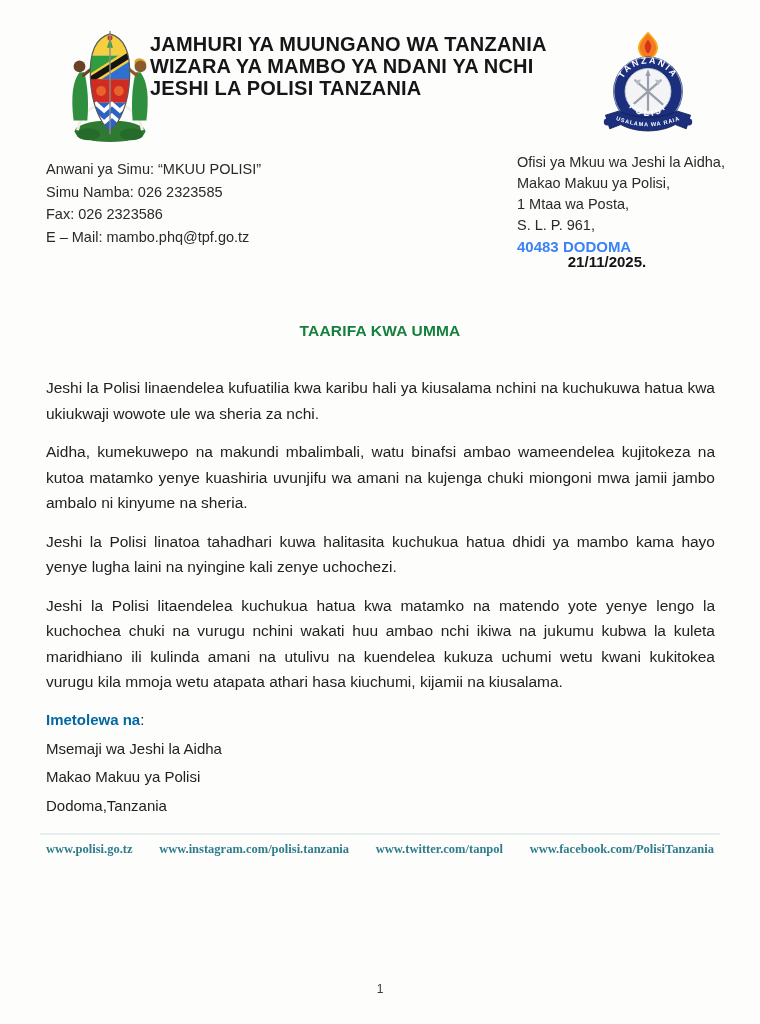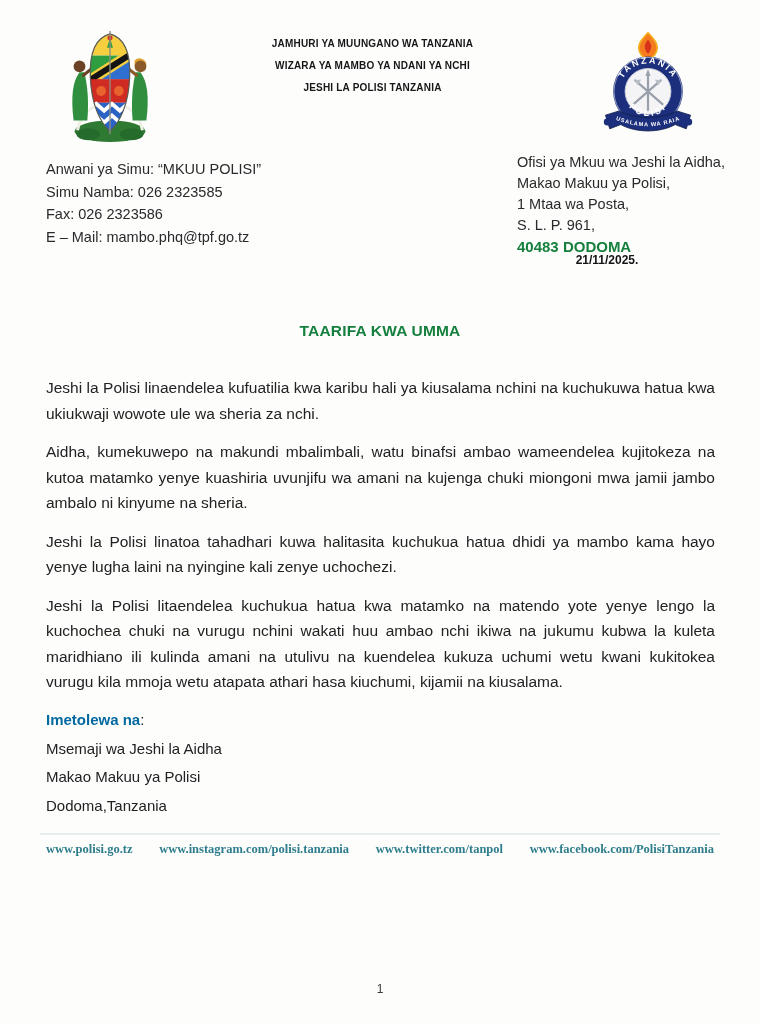--- a/index.html
+++ b/index.html
@@ -7,36 +7,36 @@
   .page {
     position:relative; width:760px; height:1024px; margin:0 auto;
     background:#fdfdfc; overflow:hidden;
     font-family:"Liberation Sans", sans-serif; color:#1f1f21;
   }
   
   .coat { position:absolute; left:50px; top:30px; width:120px; height:118px; }
   .badge { position:absolute; left:597px; top:24px; width:102px; height:128px; }
   .head-lines {
     position:absolute; left:150px; top:33px; width:445px;
-    text-align:center; font-weight:bold; font-size:10px; line-height:22px;
+    text-align:left; font-weight:bold; font-size:20px; line-height:22px;
     color:#161618; letter-spacing:.2px;
   }
   
   .contact {
     position:absolute; left:46px; top:158px;
     font-size:14.5px; line-height:22.5px; color:#2a2a2c;
   }
   .office {
     position:absolute; left:517px; top:152px;
     font-size:14.5px; line-height:21px; color:#2a2a2c;
   }
-  .office .bold-line { font-weight:bold; color:#15803d; font-size:15px; }
+  .office .bold-line { font-weight:bold; color:#3b82f6; font-size:15px; }
   .date-line {
     position:absolute; left:517px; top:253px; width:180px;
-    text-align:center; font-weight:bold; font-size:12px; color:#141416;
+    text-align:center; font-weight:bold; font-size:15px; color:#141416;
   }
   
   .doc-title {
     position:absolute; left:0; right:0; top:322px;
     text-align:center; font-weight:bold; font-size:15.5px; color:#15803d;
     letter-spacing:.2px;
   }
   .body-text {
     position:absolute; left:46px; top:351px; width:669px;
     font-size:15.5px; line-height:25.5px; text-align:justify; color:#222224;margin-top:24px;

